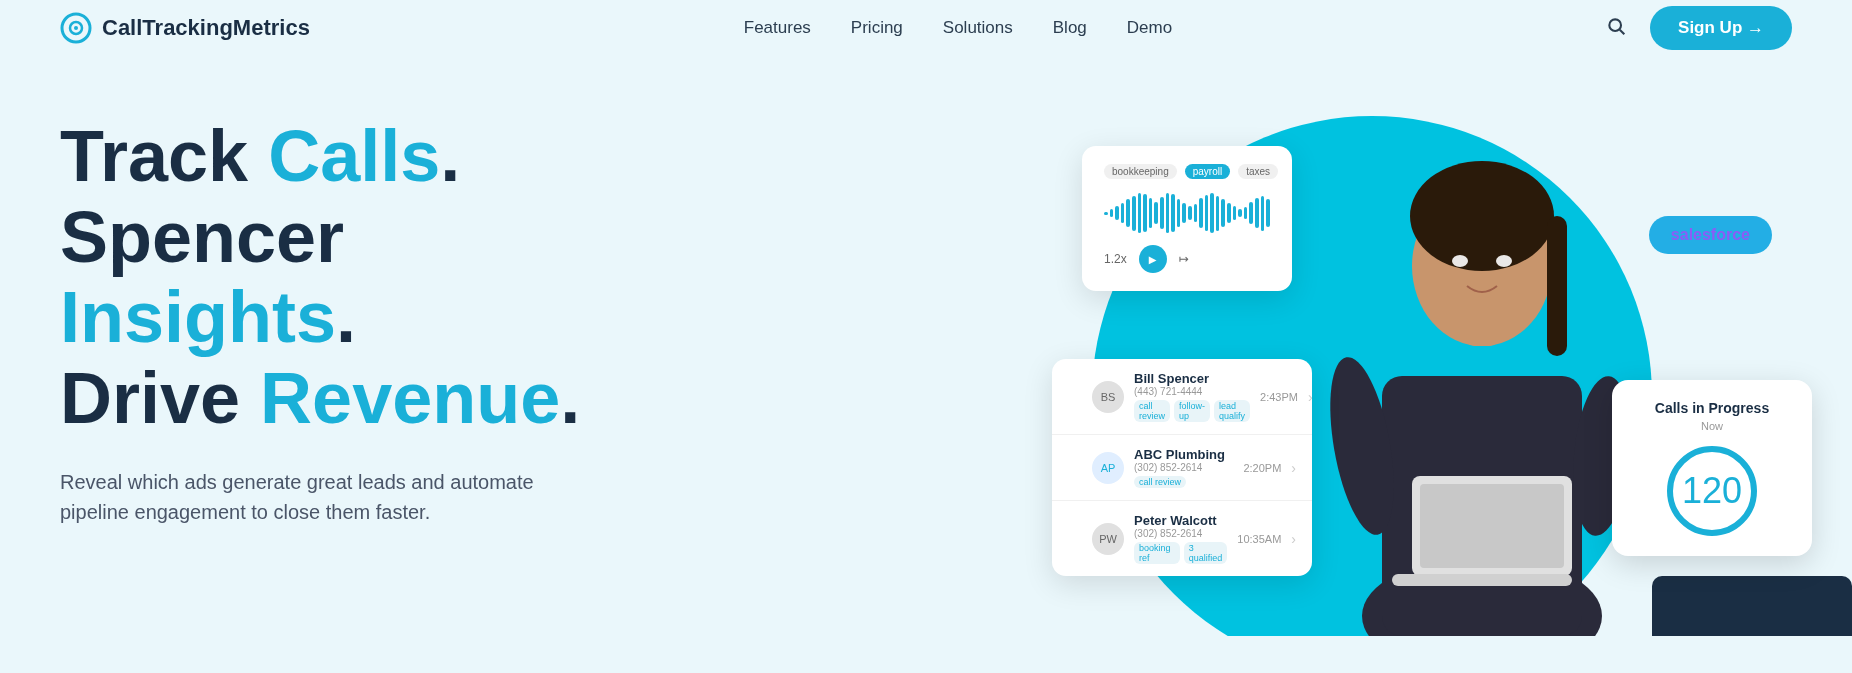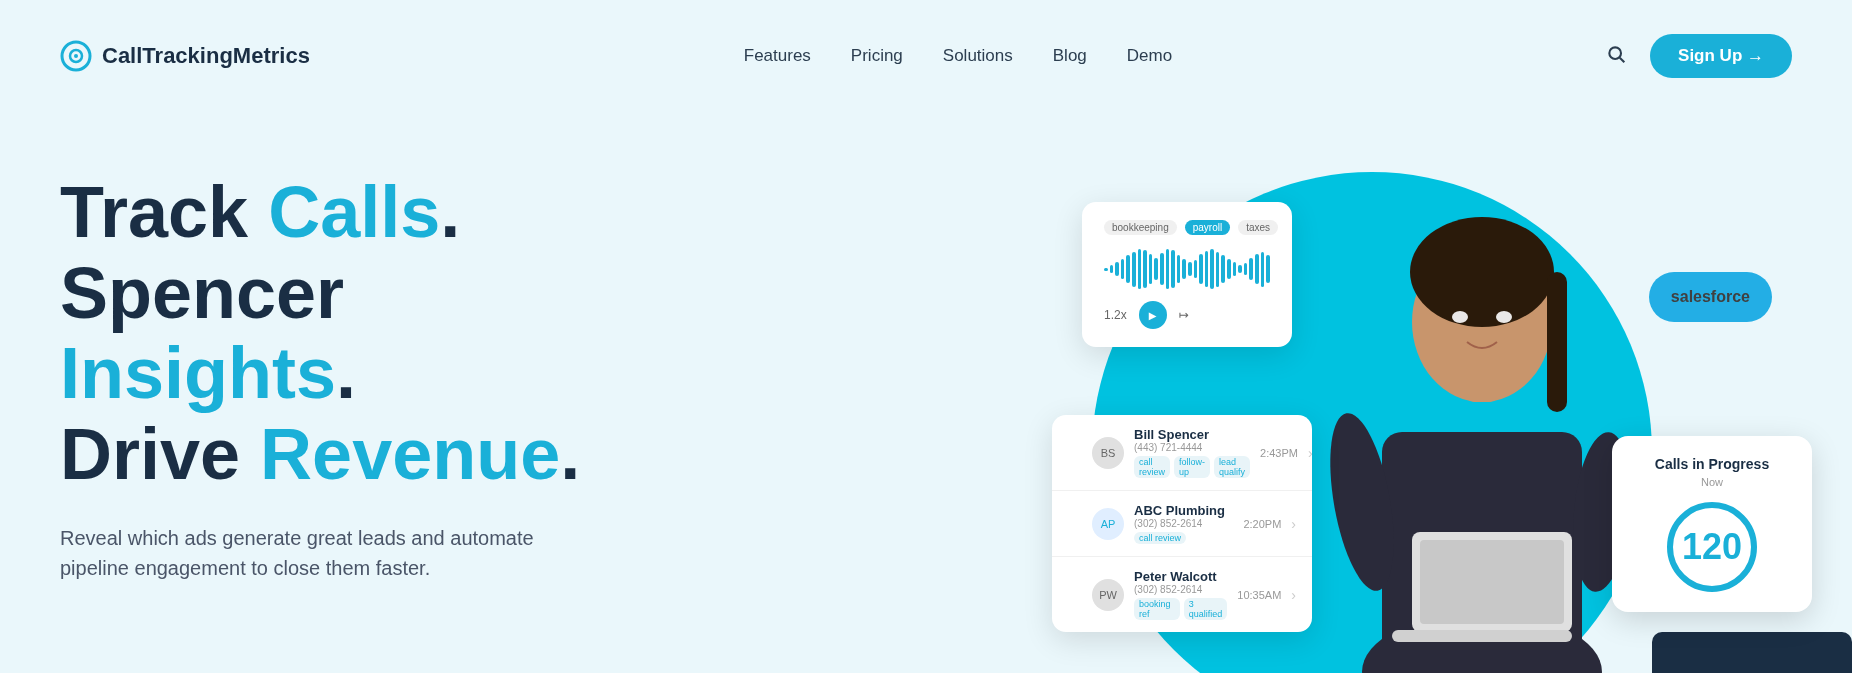--- a/index.html
+++ b/index.html
@@ -9,21 +9,21 @@
       overflow-x: hidden;
       width: 1852px;
       min-height: 673px;
     }
 
     
     nav {
       display: flex;
       align-items: center;
       justify-content: space-between;
-      padding: 34px 60px;
+      padding: 6px 60px;
       background: transparent;
       position: relative;
       z-index: 10;
     }
     .logo-wrap {
       display: flex;
       align-items: center;
       gap: 10px;
     }
     .logo-icon {
@@ -142,22 +142,22 @@
       justify-content: center;
     }
 
     
     .salesforce-bubble {
       position: absolute;
       right: 80px;
       top: 160px;
       background: rgba(0, 161, 224, 0.85);
       border-radius: 50px;
-      padding: 16px 22px;
-      color: #404040;
+      padding: 10px 22px;
+      color: #8b5cf6;
       font-size: 16px;
       font-weight: 600;
       z-index: 6;
     }
 
     
     .audio-card {
       position: absolute;
       top: 90px;
       right: 560px;
@@ -325,21 +325,21 @@
     .calls-progress-circle {
       width: 90px;
       height: 90px;
       border-radius: 50%;
       border: 6px solid #1ab0d8;
       display: flex;
       align-items: center;
       justify-content: center;
       margin: 0 auto;
       font-size: 36px;
-      font-weight: 700;
+      font-weight: 400;
       color: #1ab0d8;
     }
 
     
     .bottom-strip {
       position: absolute;
       bottom: 0;
       right: 0;
       width: 200px;
       height: 60px;

